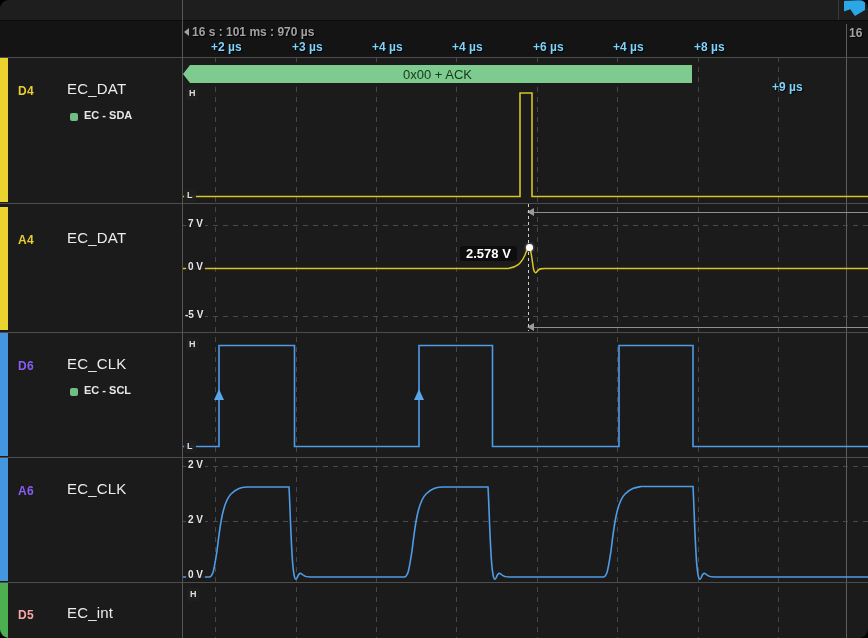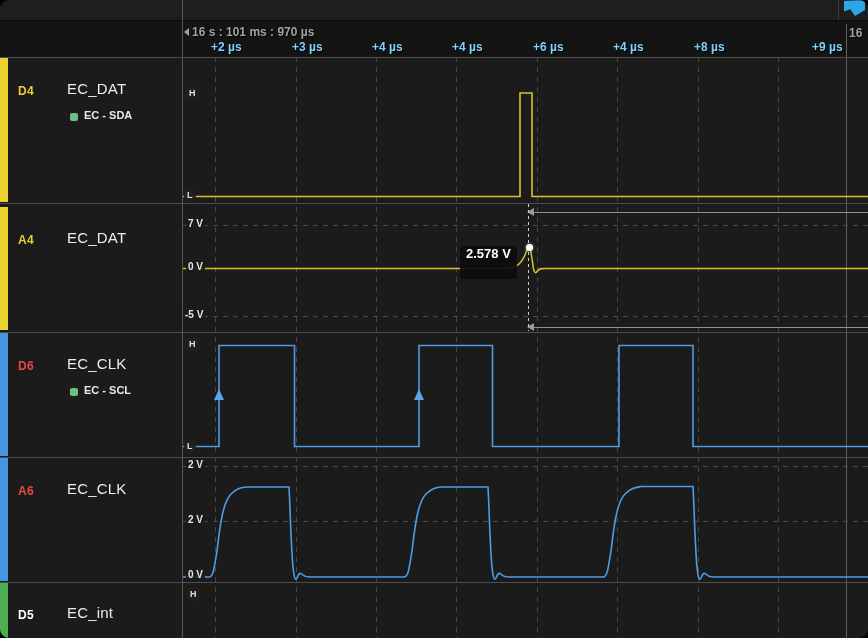--- a/index.html
+++ b/index.html
@@ -29,21 +29,21 @@
          background:repeating-linear-gradient(to right,#4a4a4a 0 5px,transparent 5px 10px);}
 
   
   .rowborder{position:absolute;left:0;width:868px;height:1px;background:#4d4d4d;}
   .vdivider{position:absolute;left:182px;top:0;width:1px;height:638px;background:#565656;}
   .chanbar{position:absolute;left:0;width:8px;}
   .chanbar.yellow{background:#ecd22f;}
   .chanbar.blue{background:#4596e0;}
   .chanbar.green{background:#4cb051;}
   .chan-id{position:absolute;left:18px;font-weight:bold;font-size:12px;letter-spacing:.3px;}
-  .chan-id.yellow{color:#e9cd2e;} .chan-id.blue{color:#ef4444;} .chan-id.green{color:#ffffff;}
+  .chan-id.yellow{color:#e9cd2e;} .chan-id.blue{color:#8b5cf6;} .chan-id.green{color:#fca5a5;}
   .chan-name{position:absolute;left:67px;font-size:15px;color:#ececec;letter-spacing:.2px;}
   .chan-dot{position:absolute;left:70px;width:8px;height:8px;border-radius:2px;background:#6fbf85;}
   .chan-analyzer{position:absolute;left:84px;font-weight:bold;font-size:11px;color:#e8e8e8;text-align:right;}
 
   
   .trace{position:absolute;left:183px;pointer-events:none;}
   .annotation-bar{position:absolute;left:183px;top:65px;width:509px;height:18px;background:#7ecb90;
         clip-path:polygon(0 50%,7px 0,100% 0,100% 100%,7px 100%);
         display:flex;align-items:center;justify-content:center;
         font-size:13px;color:#17371d;}
@@ -53,21 +53,21 @@
         background:rgba(27,27,27,.9);padding:0 2px;border-radius:1px;}
 
   
   .bracket{position:absolute;left:531px;width:337px;height:1px;background:#8f8f8f;}
   .bracket-arrow{position:absolute;left:527px;width:0;height:0;
        border-top:4px solid transparent;border-bottom:4px solid transparent;border-right:7px solid #9a9a9a;}
   .cursor-v{position:absolute;left:528px;top:204px;width:1px;height:127px;
        background:repeating-linear-gradient(to bottom,#cccccc 0 3px,transparent 3px 6px);}
   .peak-dot{position:absolute;left:526px;top:244px;width:7px;height:7px;border-radius:50%;
        background:#ffffff;box-shadow:0 0 3px rgba(255,255,255,.6);}
-  .meas-badge{position:absolute;left:460px;top:246px;height:33px;padding:0 6px;border-radius:3px;
+  .meas-badge{position:absolute;left:460px;top:246px;height:15px;padding:0 6px;border-radius:3px;
        background:rgba(12,12,12,.92);color:#fff;font-weight:bold;font-size:13px;line-height:16px;}
 
   
   .edge-arrow{position:absolute;width:0;height:0;border-left:5px solid transparent;
        border-right:5px solid transparent;border-bottom:11px solid #59a7ea;}
 </style>
 </head>
 <body>
 
 <div class="screen">
@@ -85,21 +85,21 @@
     </div>
     <div class="timestamp next">16</div>
     <div id="tick-labels">
         <div class="tick-label" style="left: 211px;">+2 µs</div>
         <div class="tick-label" style="left: 292px;">+3 µs</div>
         <div class="tick-label" style="left: 372px;">+4 µs</div>
         <div class="tick-label" style="left: 452px;">+4 µs</div>
         <div class="tick-label" style="left: 533px;">+6 µs</div>
         <div class="tick-label" style="left: 613px;">+4 µs</div>
         <div class="tick-label" style="left: 694px;">+8 µs</div>
-        <div class="tick-label" style="left: 812px;">+9 µs</div>
+        <div class="tick-label" style="left: 772px; margin-top: 40px;">+9 µs</div>
       </div>
   </div>
 
   <div id="gridlines">
       <div class="vgrid" style="left: 215px;"></div>
       <div class="vgrid" style="left: 296px;"></div>
       <div class="vgrid" style="left: 376px;"></div>
       <div class="vgrid" style="left: 456px;"></div>
       <div class="vgrid" style="left: 537px;"></div>
       <div class="vgrid" style="left: 617px;"></div>
@@ -116,20 +116,23 @@
 
   <div class="chanbar yellow" style="top:58px;height:144px"></div>
   <div class="chan-id yellow" style="top:84px">D4</div>
   <div class="chan-name" style="top:80px">EC_DAT</div>
   <div class="chan-dot" style="top:113px"></div>
   <div class="chan-analyzer" style="top:109px">EC - SDA</div>
 
   <svg class="trace" style="top:57px" width="685" height="146">
     <path fill="none" stroke="#d9c427" stroke-width="1.6" d="M0,139.5 H337 V36 H349 V139.5 H685"></path>
   </svg>
+  <div class="annotation-bar">
+    <span>0x00 + ACK</span>
+  </div>
   <div class="lvl" style="left:186px;top:87px">H</div>
   <div class="lvl" style="left:184px;top:189px">L</div>
 
   <div class="chanbar yellow" style="top:207px;height:123px"></div>
   <div class="chan-id yellow" style="top:233px">A4</div>
   <div class="chan-name" style="top:229px">EC_DAT</div>
 
   <div class="hgrid" style="top:225px"></div>
   <div class="hgrid" style="top:316px"></div>
 

